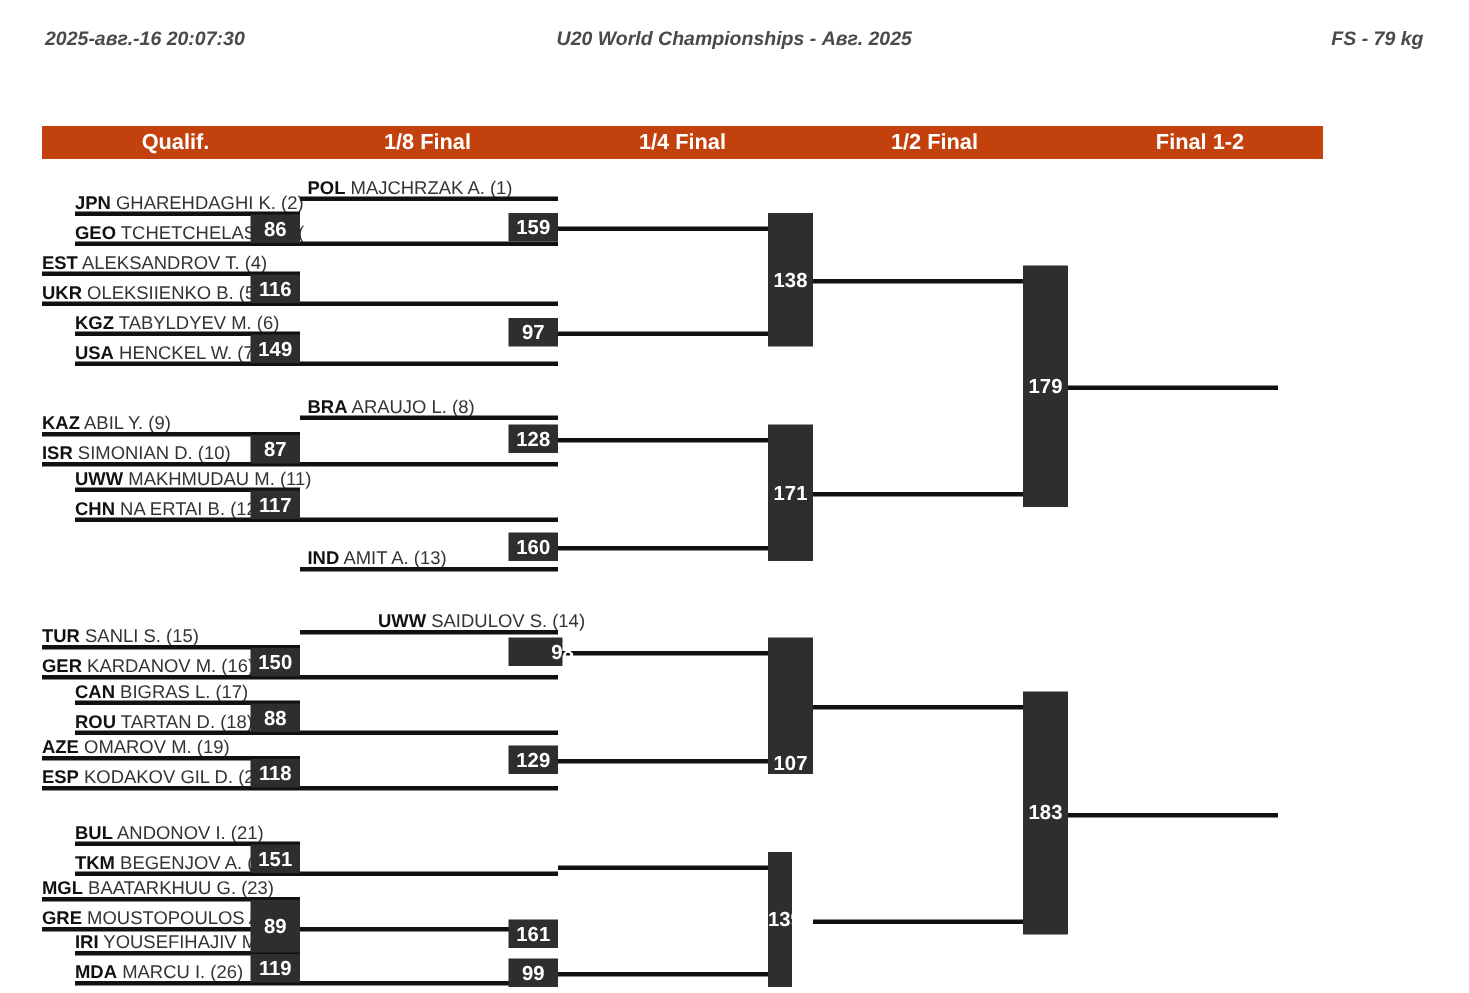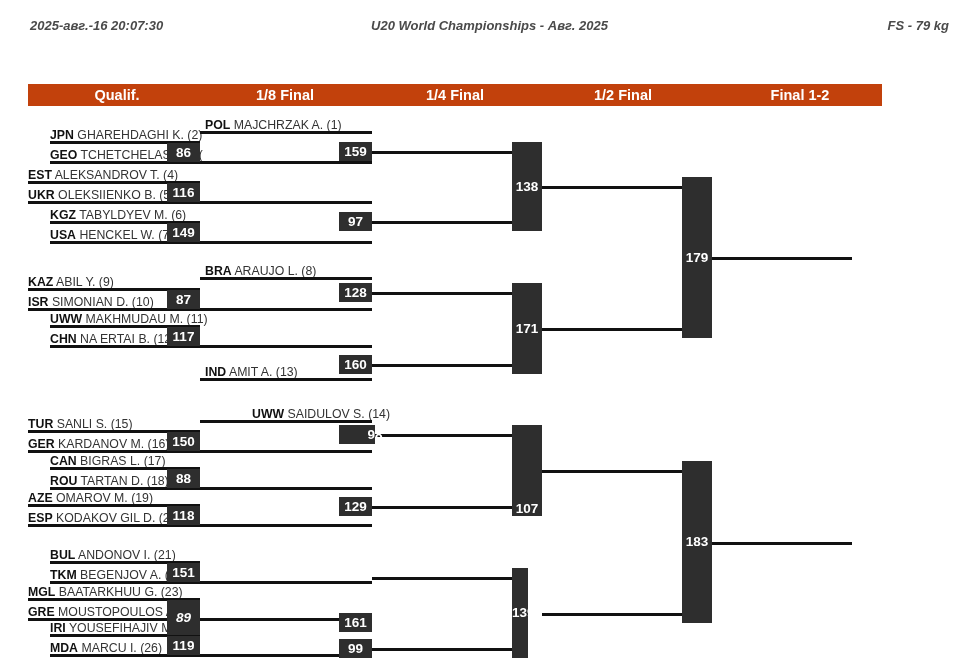--- a/index.html
+++ b/index.html
@@ -130,21 +130,21 @@
       <div class="chip" style="left: 167px; top: 400px; width: 33px; height: 19px;">118</div>
       <div class="plr" style="left: 50px; top: 441px;"><span class="noc">BUL</span><span class="nm"> ANDONOV I. (21)</span></div>
       <div class="uline" style="left: 50px; width: 150px; top: 455px;"></div>
       <div class="plr" style="left: 50px; top: 461px;"><span class="noc">TKM</span><span class="nm"> BEGENJOV A. (22)</span></div>
       <div class="uline" style="left: 50px; width: 150px; top: 475px;"></div>
       <div class="chip" style="left: 167px; top: 457px; width: 33px; height: 19px;">151</div>
       <div class="plr" style="left: 28px; top: 478px;"><span class="noc">MGL</span><span class="nm"> BAATARKHUU G. (23)</span></div>
       <div class="uline" style="left: 28px; width: 172px; top: 492px;"></div>
       <div class="plr" style="left: 28px; top: 498px;"><span class="noc">GRE</span><span class="nm"> MOUSTOPOULOS A. (24</span></div>
       <div class="uline" style="left: 28px; width: 172px; top: 512px;"></div>
-      <div class="chip" style="left: 167px; top: 494px; width: 33px; height: 35px; font-style: italic;">89</div>
+      <div class="chip" style="left: 167px; top: 494px; width: 33px; height: 35px;">89</div>
       <div class="plr" style="left: 50px; top: 514px;"><span class="noc">IRI</span><span class="nm"> YOUSEFIHAJIV M. (25)</span></div>
       <div class="uline" style="left: 50px; width: 150px; top: 528px;"></div>
       <div class="plr" style="left: 50px; top: 534px;"><span class="noc">MDA</span><span class="nm"> MARCU I. (26)</span></div>
       <div class="uline" style="left: 50px; width: 150px; top: 548px;"></div>
       <div class="chip" style="left: 167px; top: 530px; width: 33px; height: 19px;">119</div>
       <div class="hline" style="left: 200px; width: 172px; top: 25px;"></div>
       <div class="hline" style="left: 200px; width: 172px; top: 55px;"></div>
       <div class="plr" style="left: 205px; top: 11px;"><span class="noc">POL</span><span class="nm"> MAJCHRZAK A. (1)</span></div>
       <div class="chip" style="left: 339px; top: 35.5px; width: 33px; height: 19px;">159</div>
       <div class="hline" style="left: 200px; width: 172px; top: 95px;"></div>

